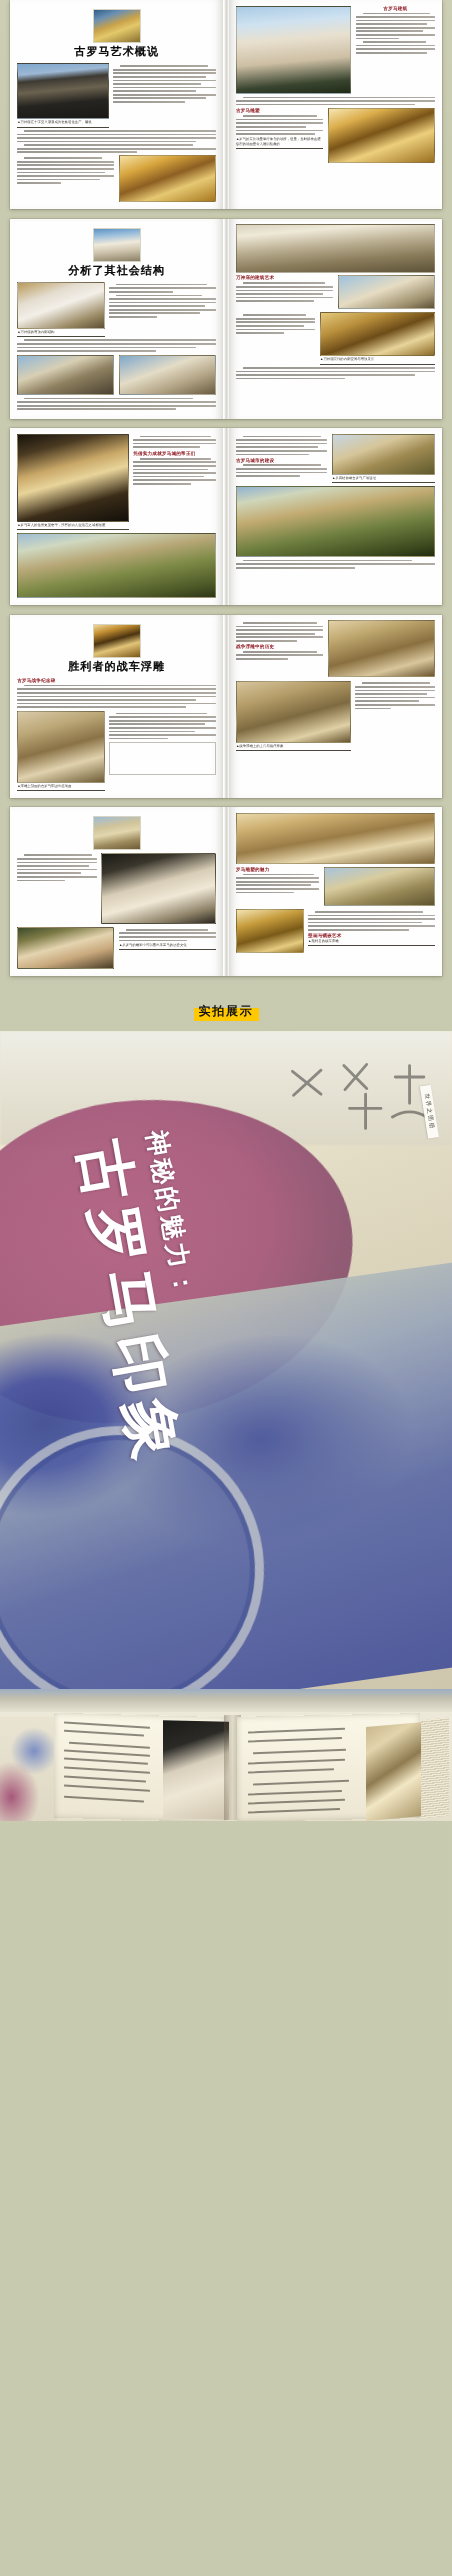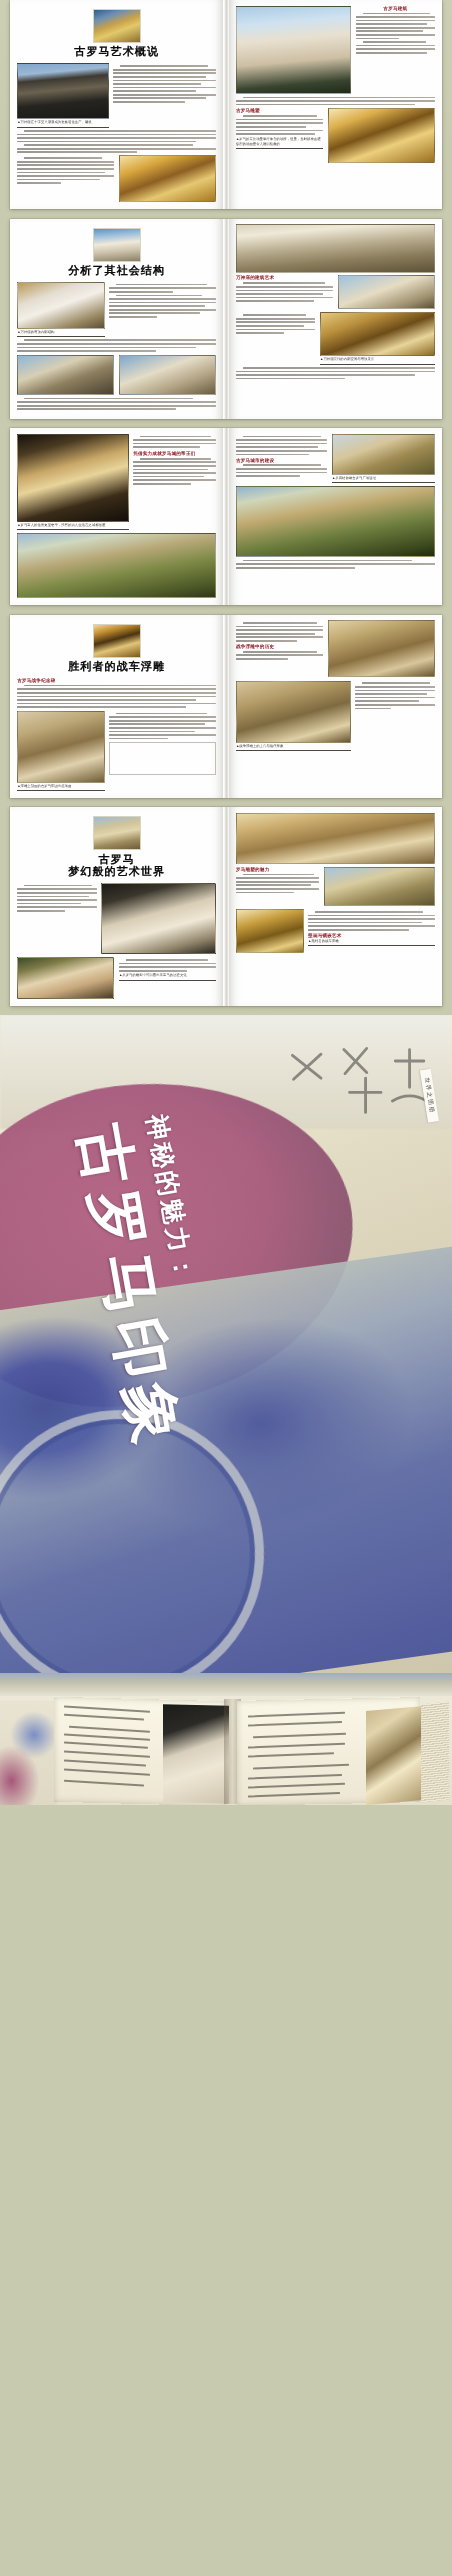--- a/index.html
+++ b/index.html
@@ -586,24 +586,20 @@
           </div>
         </div>
       </div>
     </div>
   </div>
 
   <div class="spread-wrap">
     <div class="spread">
       <div class="pg left">
         <div class="opener-thumb" style="background:linear-gradient(170deg,#9fbdd8 0%,#cfc39a 30%,#e2d6ae 50%,#9e8c5e 75%,#6c5c38 100%);"></div>
-        <div class="chap-title">
-          <span>古罗马</span>
-          <small>梦幻般的艺术世界</small>
-        </div>
         <div class="cols">
           <div class="col" style="flex:0 0 40%">
             <div class="txt">
               <div class="ln i s85"></div>
                 <div class="ln"></div>
                 <div class="ln"></div>
                 <div class="ln s90"></div>
               <div class="ln"></div>
                 <div class="ln s80"></div>
                 <div class="ln"></div>
@@ -662,20 +658,23 @@
                 <div class="ln s80"></div>
             </div>
             <div class="sec-title" style="margin-top:1.7px">壁画与镶嵌艺术</div>
             <div class="cap">▲胜利者的战车浮雕</div>
           </div>
         </div>
       </div>
     </div>
   </div>
 
+  <div class="banner">
+    <span>实拍展示</span>
+  </div>
 
   <div class="shot shot-cover">
     <div class="cover-bg"></div>
     <div class="cover-desk"></div>
     <svg class="cover-scribble" viewBox="0 0 280 150">
       <g stroke="#2a2a28" stroke-width="5" fill="none" stroke-linecap="round" opacity=".75">
         <path d="M20 30 L70 70 M70 28 L22 72"></path>
         <path d="M110 20 L150 60 M150 18 L112 62"></path>
         <path d="M120 95 L175 95 M148 70 L148 130"></path>
         <path d="M200 40 L250 40 M225 20 L225 86"></path>

